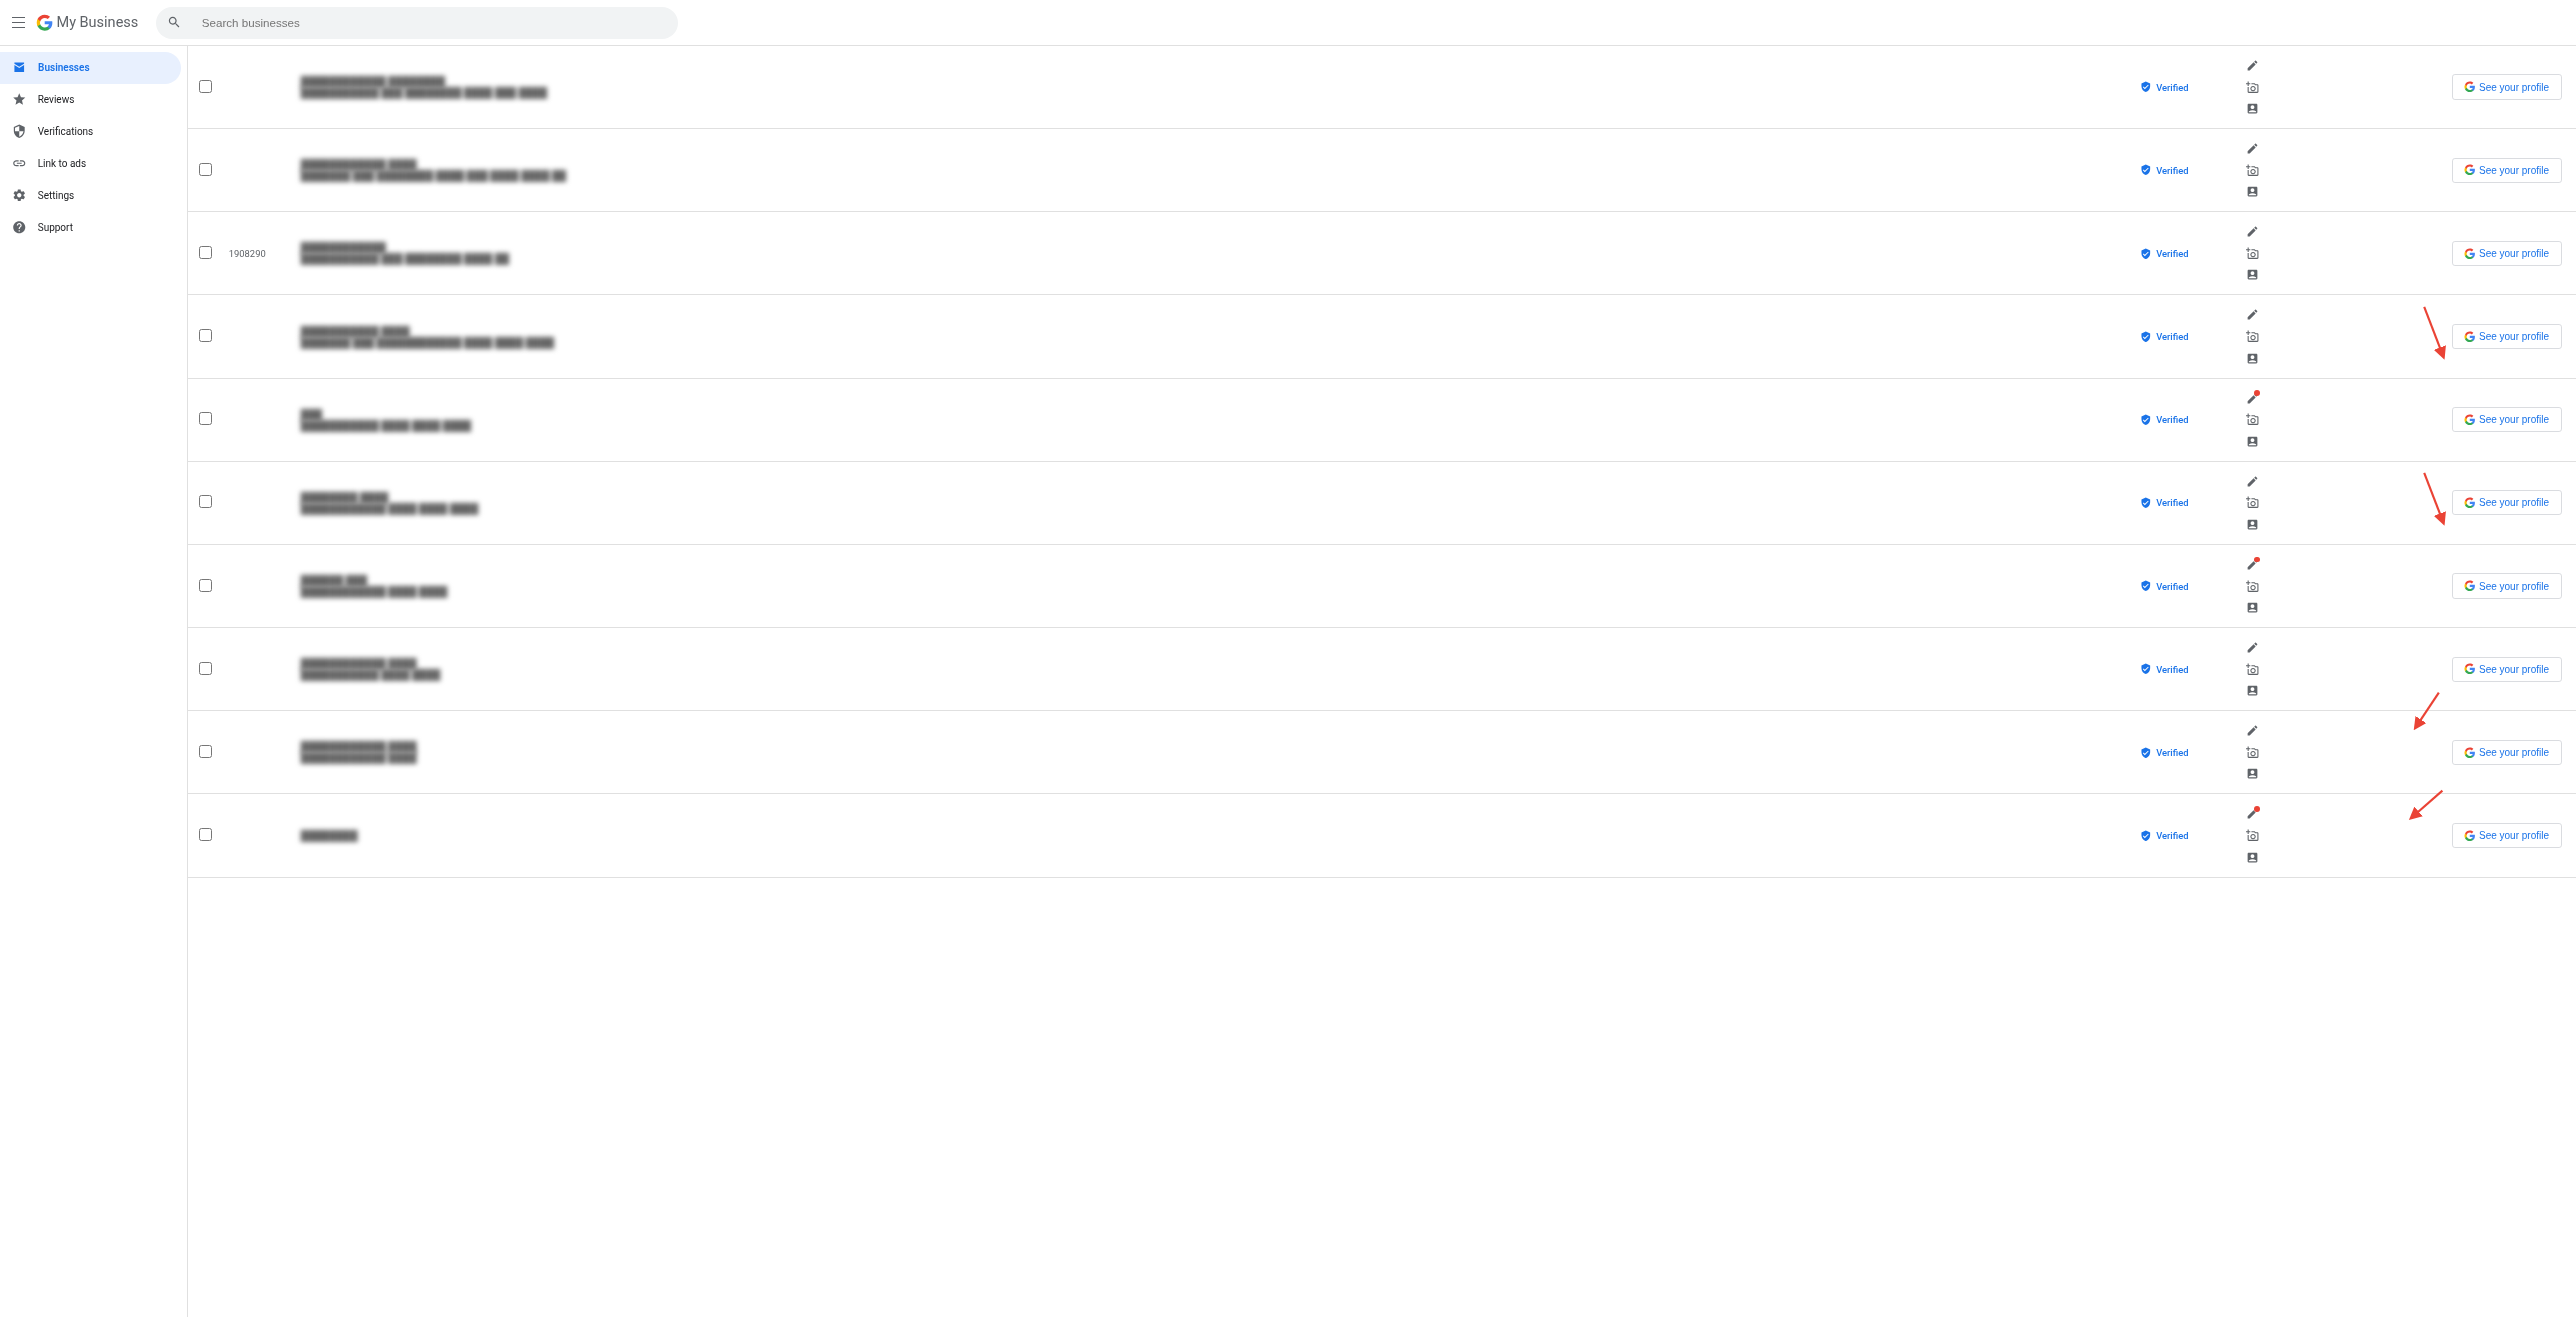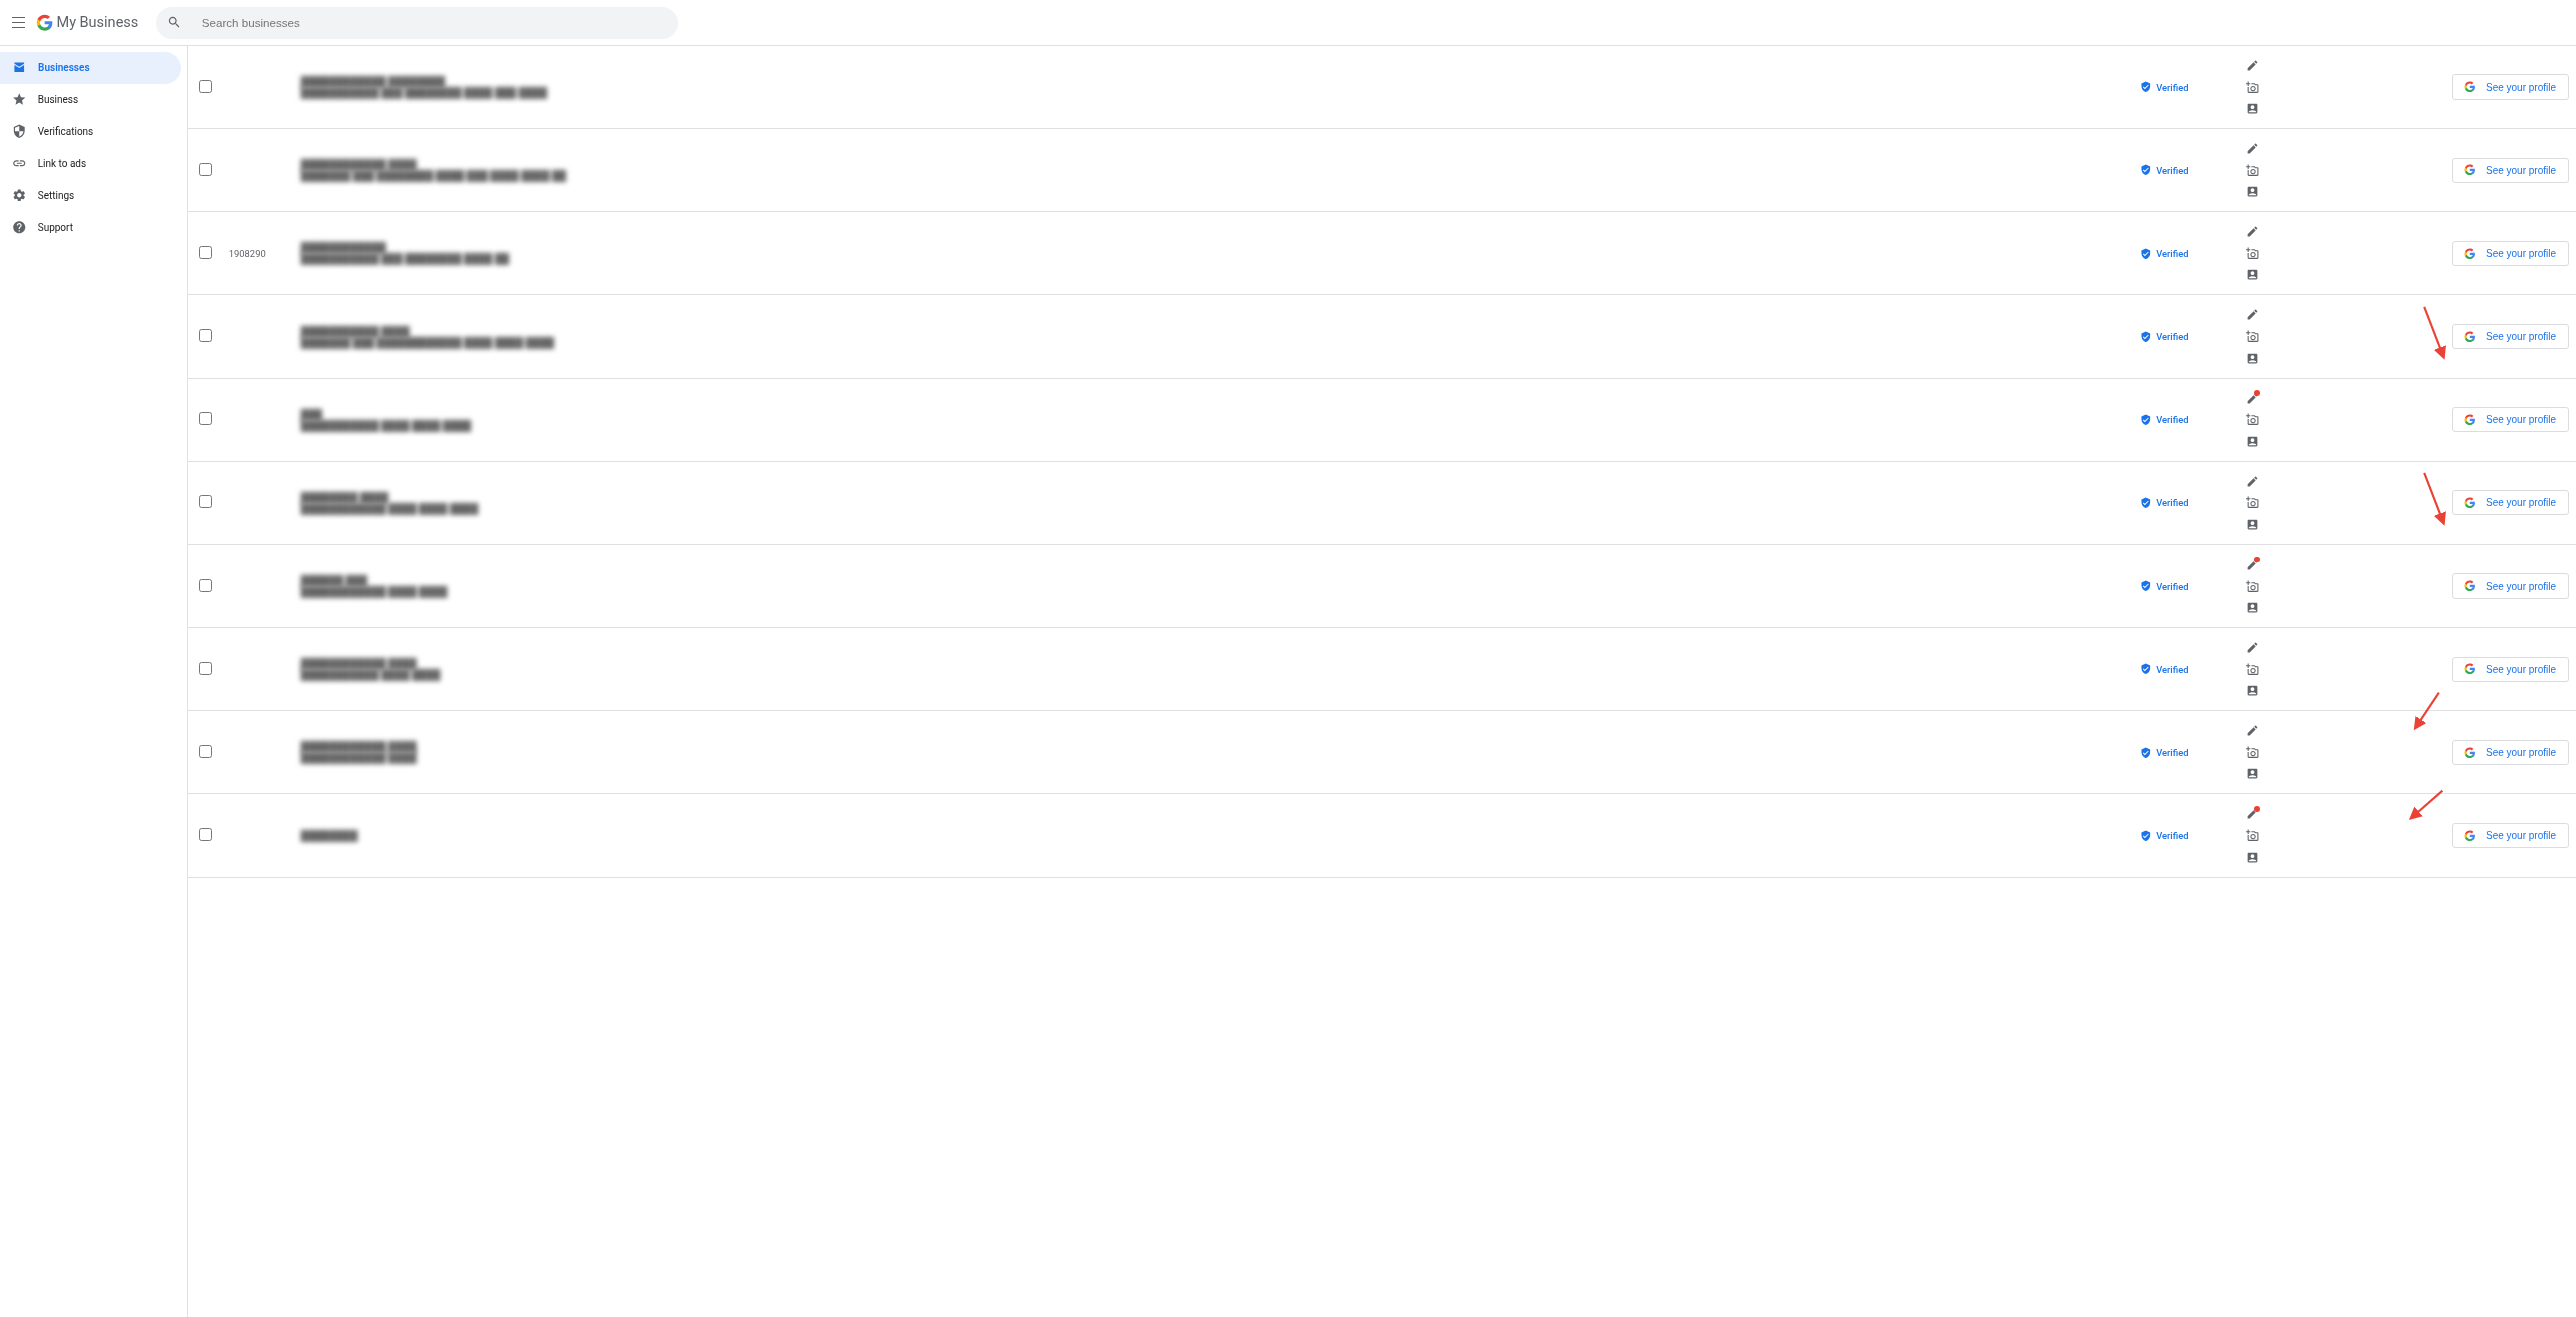--- a/index.html
+++ b/index.html
@@ -33,21 +33,21 @@
     .business-table { width: 100%; border-collapse: collapse; }
     .business-table tr { border-bottom: 0.7px solid #e0e0e0; }
     .business-table td { padding: 8.7px 5.8px; vertical-align: middle; }
     .checkbox-cell { width: 35px; text-align: center; }
     .id-cell { width: 72px; color: #5f6368; font-size: 9.4px; }
     .verified-cell { width: 101px; }
     .verified-badge { display: flex; align-items: center; gap: 4.3px; color: #1a73e8; font-size: 9.4px; font-weight: 500; }
     .action-btn { background: none; border: none; cursor: pointer; color: #5f6368; font-size: 13px; padding: 4.3px; border-radius: 50%; display: flex; align-items: center; justify-content: center; position: relative; }
     .red-dot { position: absolute; top: 2.9px; right: 2.9px; width: 5.8px; height: 5.8px; background: #ea4335; border-radius: 50%; }
     .see-profile-cell { width: 130px; }
-    .see-profile-btn { display: flex; align-items: center; gap: 10px; border: 0.7px solid #dadce0; border-radius: 2.9px; padding: 5.8px 11.6px; background: #fff; cursor: pointer; color: #1a73e8; font-size: 10px; font-weight: 500; white-space: nowrap; }
+    .see-profile-btn { display: flex; align-items: center; gap: 3px; border: 0.7px solid #dadce0; border-radius: 2.9px; padding: 5.8px 11.6px; background: #fff; cursor: pointer; color: #1a73e8; font-size: 10px; font-weight: 500; white-space: nowrap; }
 
     
     .blurred { filter: blur(2.9px); color: #666; user-select: none; }
 
     input[type="checkbox"] { width: 13px; height: 13px; cursor: pointer; accent-color: #1a73e8; }
 
     
     .table-wrapper { padding: 0; }
 
     td.actions-td { white-space: nowrap; }
@@ -92,21 +92,21 @@
         </span>
         <span class="sidebar-label">Businesses</span>
       </div>
 
       <div class="sidebar-item">
         <span class="sidebar-icon">
           <svg width="14.5" height="14.5" viewBox="0 0 24 24" fill="currentColor">
               <path d="M12 17.27L18.18 21l-1.64-7.03L22 9.24l-7.19-.61L12 2 9.19 8.63 2 9.24l5.46 4.73L5.82 21z"></path>
             </svg>
         </span>
-        <span class="sidebar-label">Business</span>
+        <span class="sidebar-label">Reviews</span>
       </div>
 
       <div class="sidebar-item">
         <span class="sidebar-icon">
           <svg width="14.5" height="14.5" viewBox="0 0 24 24" fill="currentColor">
               <path d="M12 1L3 5v6c0 5.55 3.84 10.74 9 12 5.16-1.26 9-6.45 9-12V5l-9-4zm0 10.99h7c-.53 4.12-3.28 7.79-7 8.94V12H5V6.3l7-3.11v8.8z"></path>
             </svg>
         </span>
         <span class="sidebar-label">Verifications</span>
       </div>

